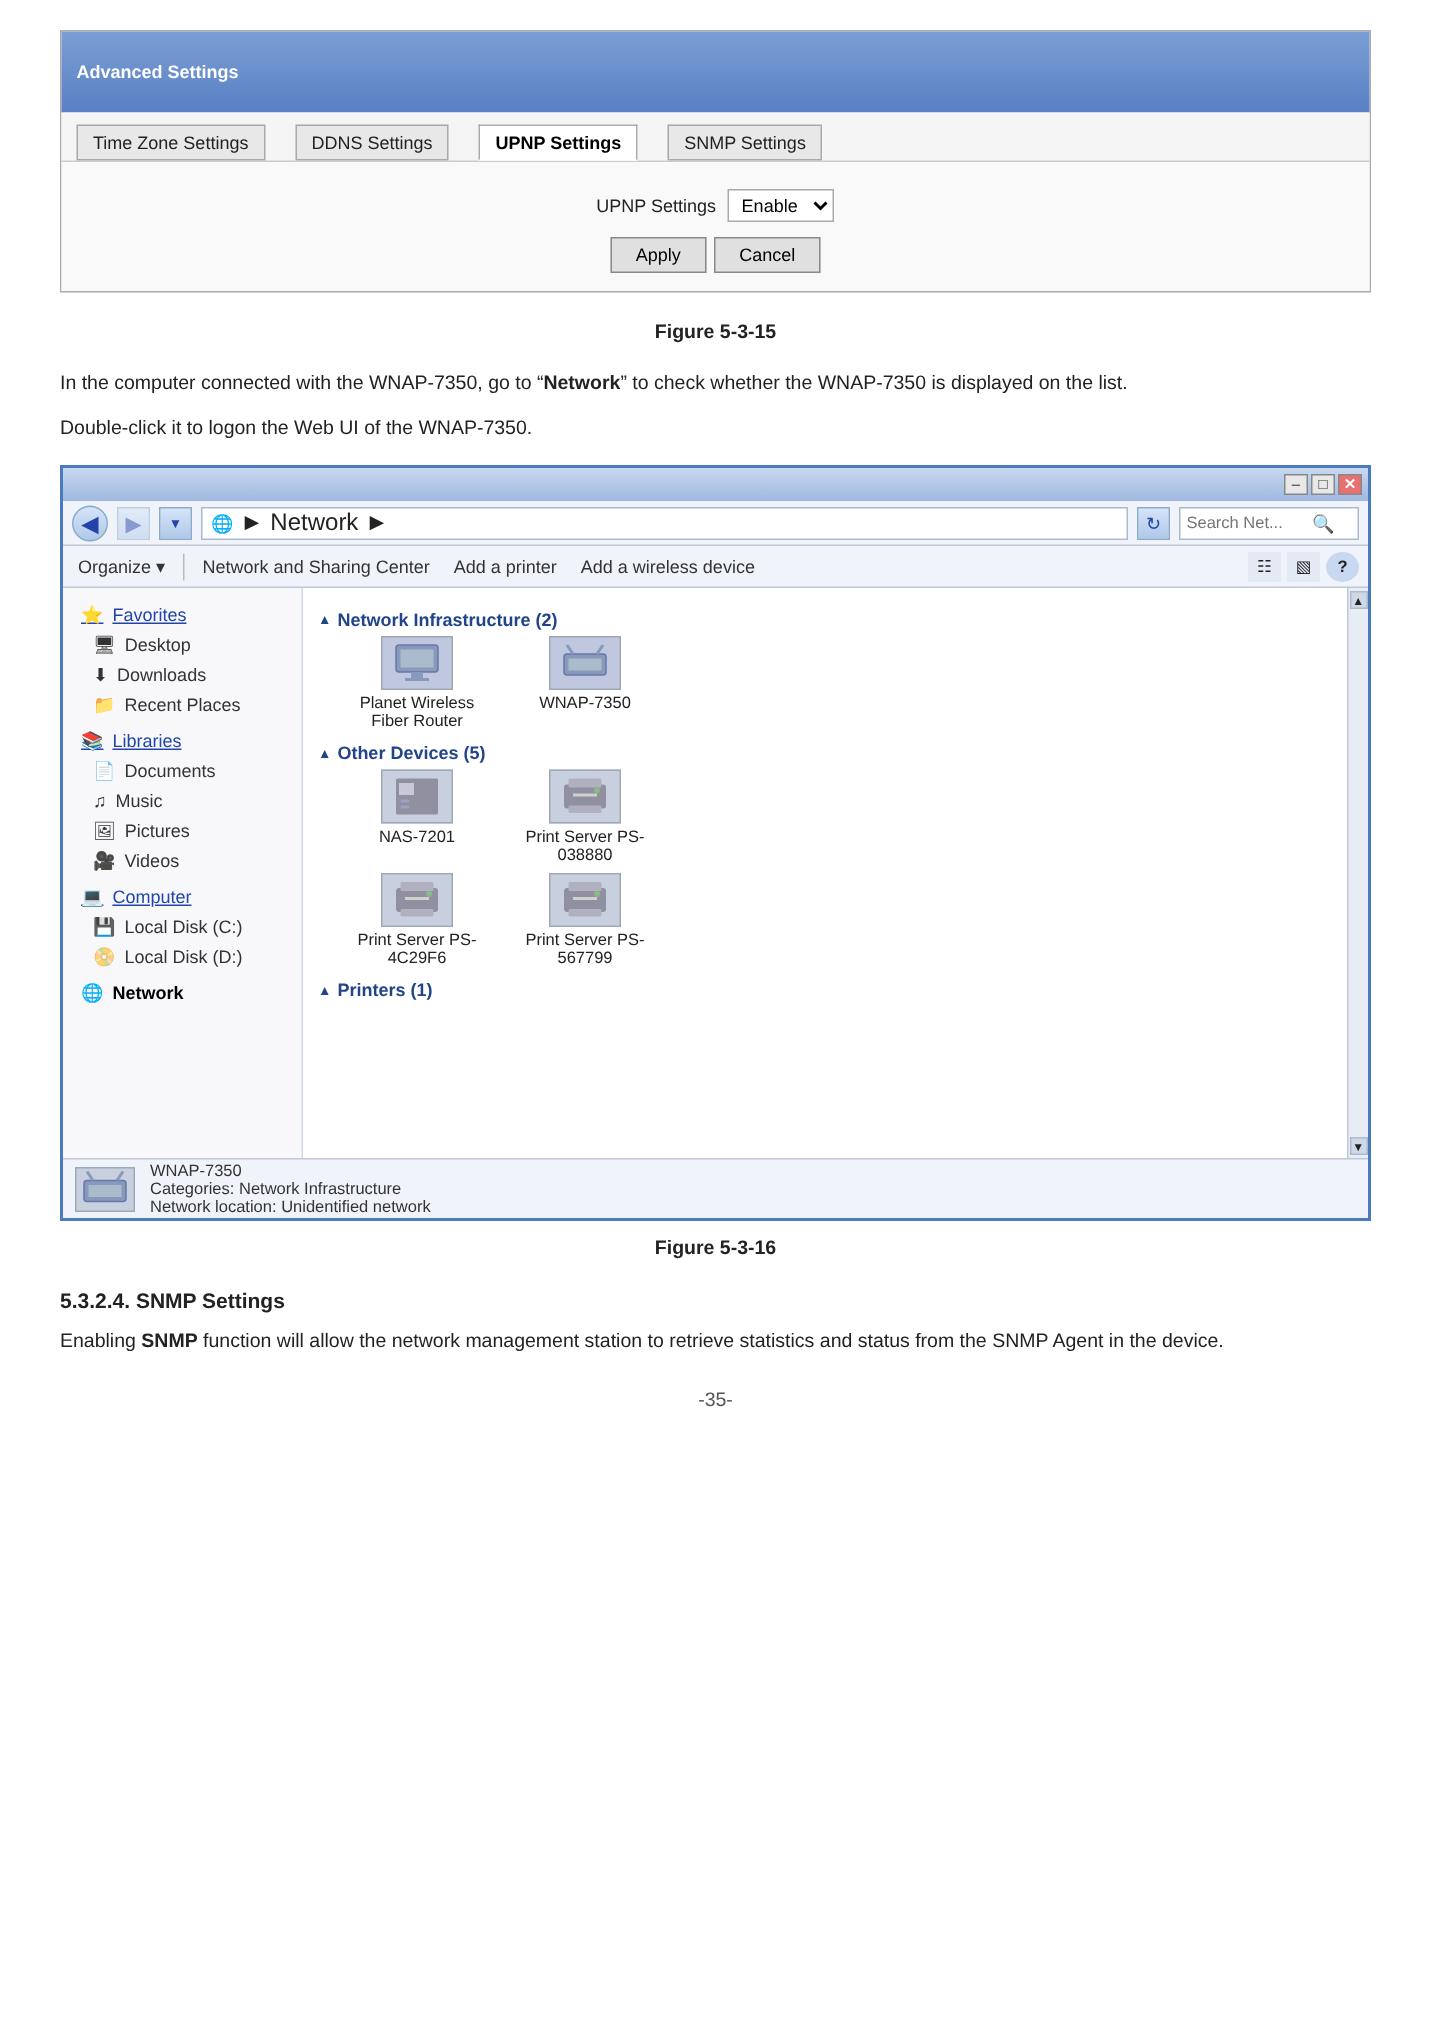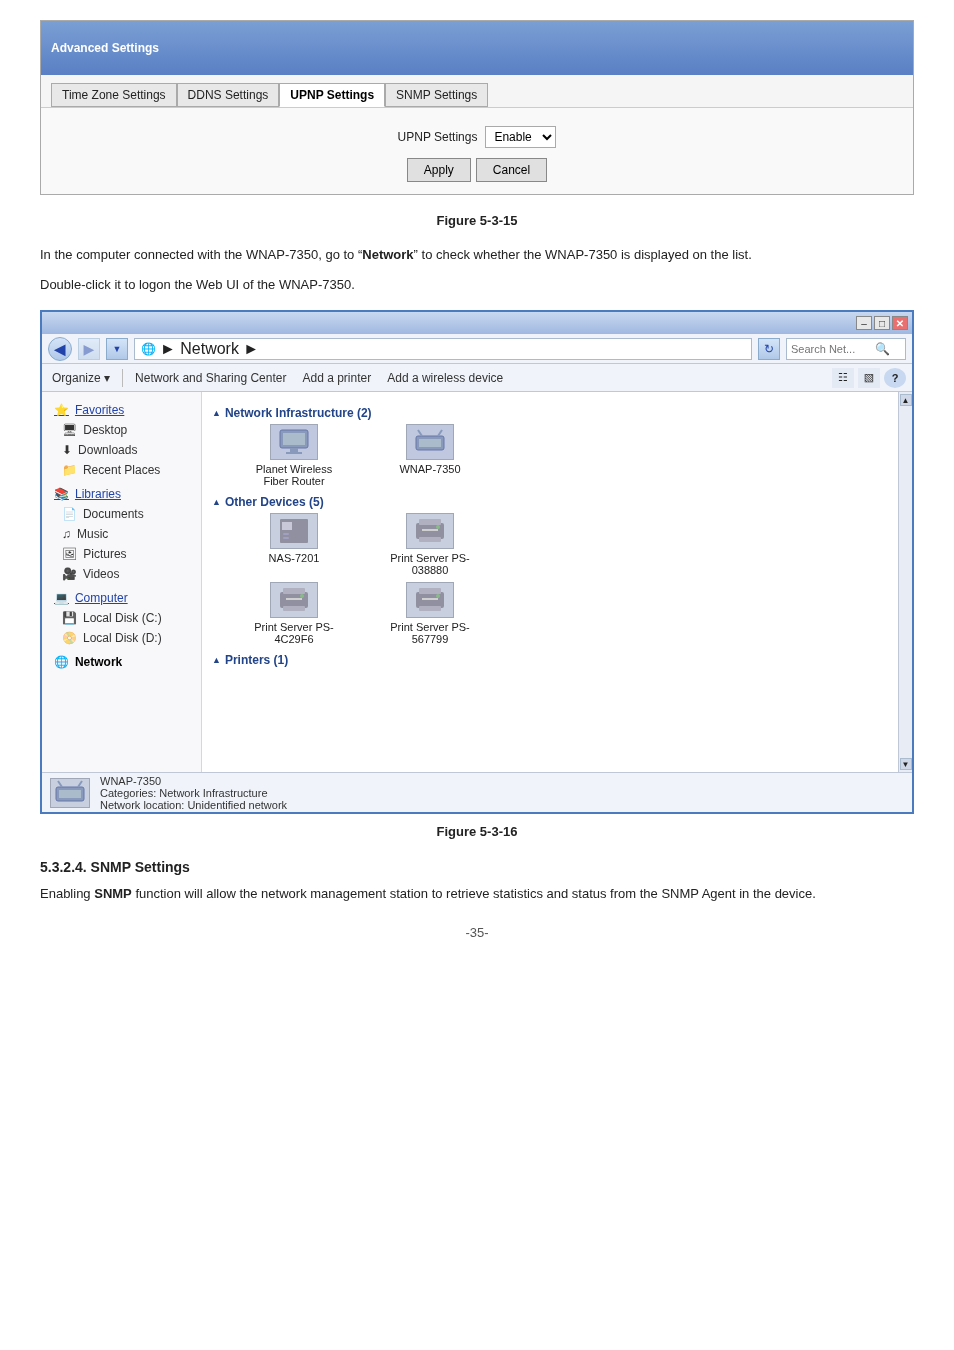--- a/index.html
+++ b/index.html
@@ -24,21 +24,21 @@
       font-size: 12px;
       font-weight: bold;
       padding: 20px 10px;
     }
     .adv-tabs-row {
       display: flex;
       align-items: center;
       padding: 8px 10px 0 10px;
       border-bottom: 1px solid #ccc;
       background: #f5f5f5;
-      gap: 0;
+      gap: 20px;
     }
     .adv-tab {
       padding: 4px 10px;
       font-size: 12px;
       border: 1px solid #aaa;
       background: #e8e8e8;
       cursor: pointer;
       color: #222;
       white-space: nowrap;
     }
@@ -286,22 +286,22 @@
       gap: 4px;
     }
     .net-section-header::before {
       content: '▲';
       font-size: 9px;
       color: #224488;
     }
     .net-devices-row {
       display: flex;
       flex-wrap: wrap;
-      gap: 36px;
-      margin-left: 32px;
+      gap: 12px;
+      margin-left: 16px;
       margin-bottom: 8px;
     }
     .net-device {
       display: flex;
       flex-direction: column;
       align-items: center;
       width: 100px;
       cursor: pointer;
     }
     .net-device-icon {

